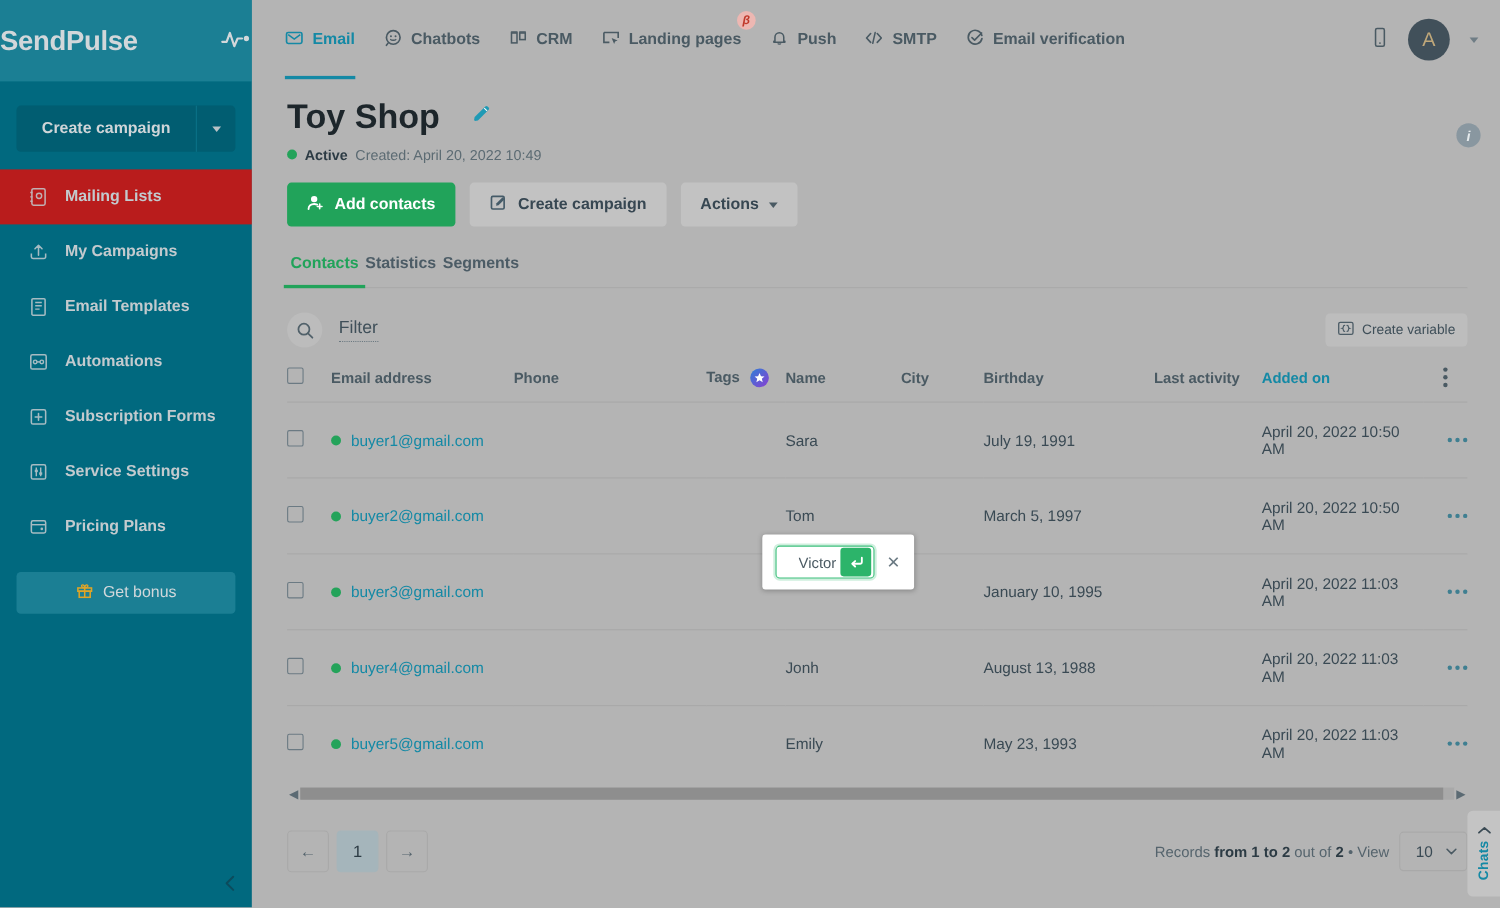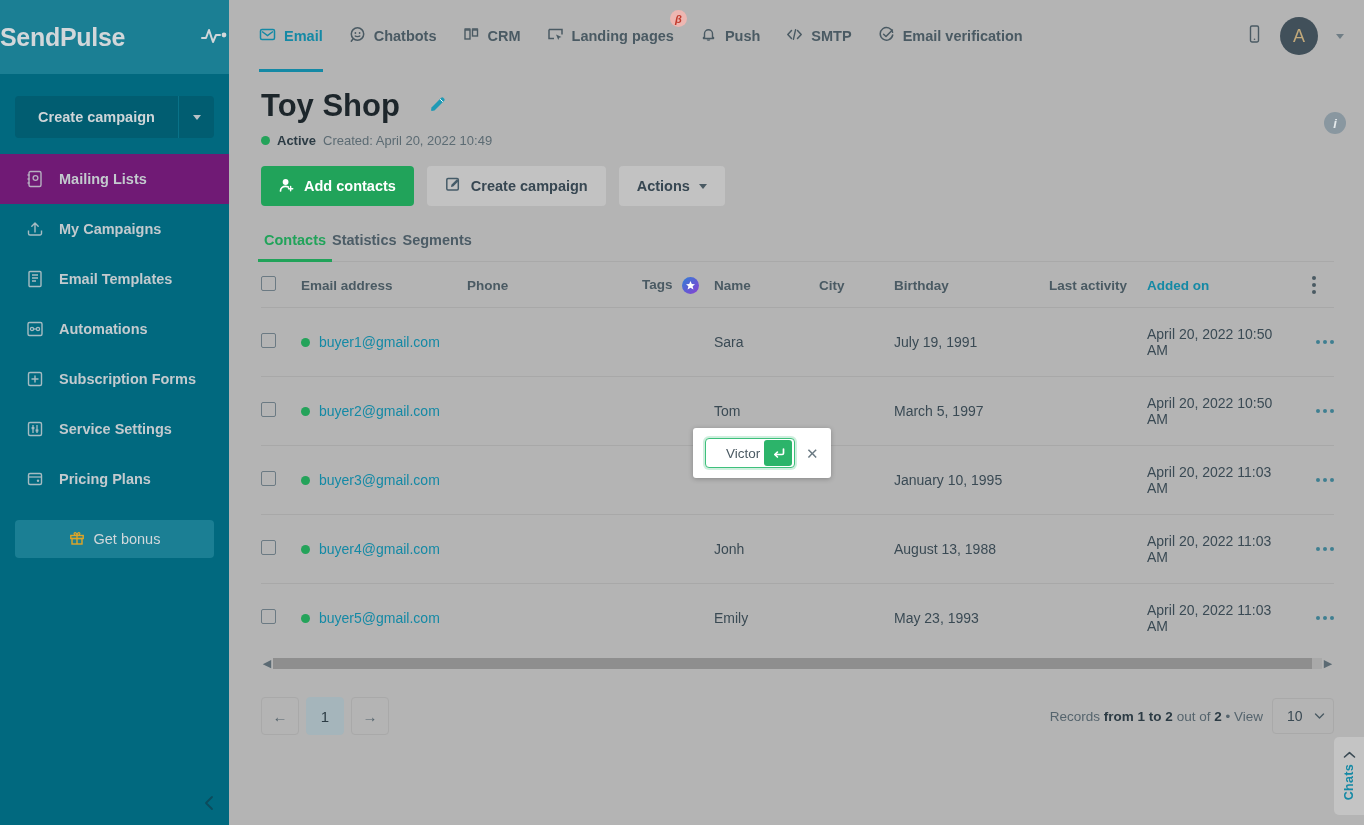--- a/index.html
+++ b/index.html
@@ -36,21 +36,21 @@
   .cc-caret {
     width: 36px; height: 42px; border-left: 1px solid #0a7288;
     display: flex; align-items: center; justify-content: center;
   }
   .caret-d { width:0;height:0;border-left:4px solid transparent;border-right:4px solid transparent;border-top:5px solid #b9c2c6; }
   .nav { margin-top: 8px; }
   .nav-item {
     height: 50px; display: flex; align-items: center; padding-left: 25px;
     color: #c3cace; font-size: 14.5px; font-weight: bold; cursor: pointer; gap: 14px;
   }
-  .nav-item.active { background: #701a75; }
+  .nav-item.active { background: #b91c1c; }
   .nav-ico { width: 20px; height: 20px; flex: 0 0 20px; opacity: .85; display:flex;align-items:center;justify-content:center; }
   .bonus-wrap { padding: 16px 15px 0 15px; }
   .get-bonus {
     height: 38px; background: #1b7f94; border-radius: 4px;
     display: flex; align-items: center; justify-content: center; gap: 9px;
     color: #d2d8db; font-weight: normal; font-size: 14.5px; cursor: pointer;
   }
   .collapse-btn {
     position: absolute; left: 0; bottom: 0; width: 229px; height: 45px;
     display: flex; align-items: center; justify-content: flex-end; padding-right: 14px; cursor: pointer;
@@ -469,20 +469,38 @@
           <i class="caret-d" style="border-top-color:#4a5a63"></i>
         </div>
       </div>
 
       <div class="tabs">
         <div class="tab active"><span>Contacts</span></div>
         <div class="tab"><span>Statistics</span></div>
         <div class="tab"><span>Segments</span></div>
       </div>
 
+      <div class="filter-row">
+        <div class="search-circle">
+          <svg width="17" height="17" viewBox="0 0 17 17">
+              <circle cx="7.3" cy="7.3" r="5" fill="none" stroke="#51616a" stroke-width="1.6"></circle>
+              <path d="M11 11l4 4" stroke="#51616a" stroke-width="1.6" stroke-linecap="round"></path>
+            </svg>
+        </div>
+        <div class="filter-label">Filter</div>
+        <div class="create-var">
+          <span>
+            <svg width="15" height="15" viewBox="0 0 15 15">
+                <rect x="1" y="2" width="13" height="11" rx="1.5" fill="none" stroke="#4c5c66" stroke-width="1.2"></rect>
+                <path d="M6.4 4.8c-1 0-1.2.6-1.2 1.3s-.2 1.2-.9 1.4c.7.2.9.7.9 1.4s.2 1.3 1.2 1.3M8.6 4.8c1 0 1.2.6 1.2 1.3s.2 1.2.9 1.4c-.7.2-.9.7-.9 1.4s-.2 1.3-1.2 1.3" fill="none" stroke="#4c5c66" stroke-width="1.1" stroke-linecap="round"></path>
+              </svg>
+          </span>
+          <span>Create variable</span>
+        </div>
+      </div>
 
       <div class="table-wrap">
         <table>
           <colgroup>
             <col style="width:40px">
               <col style="width:166px">
               <col style="width:175px">
               <col style="width:72px">
             <col style="width:105px">
               <col style="width:75px">

